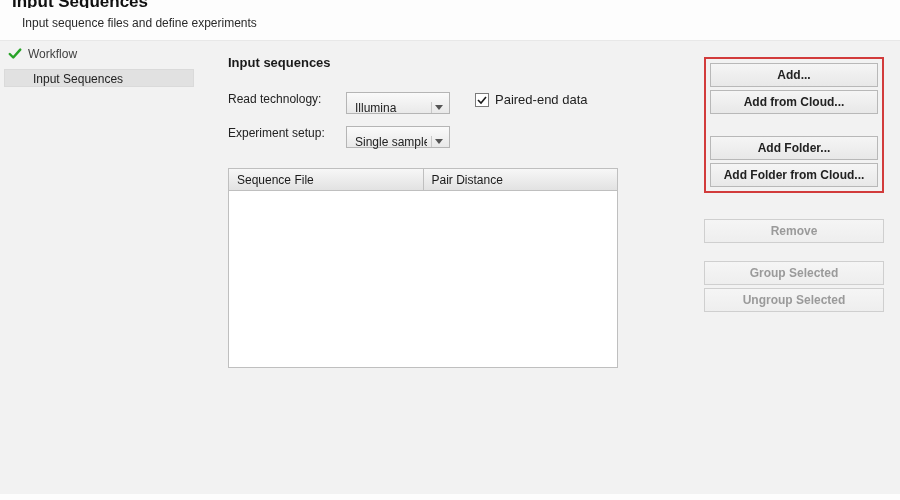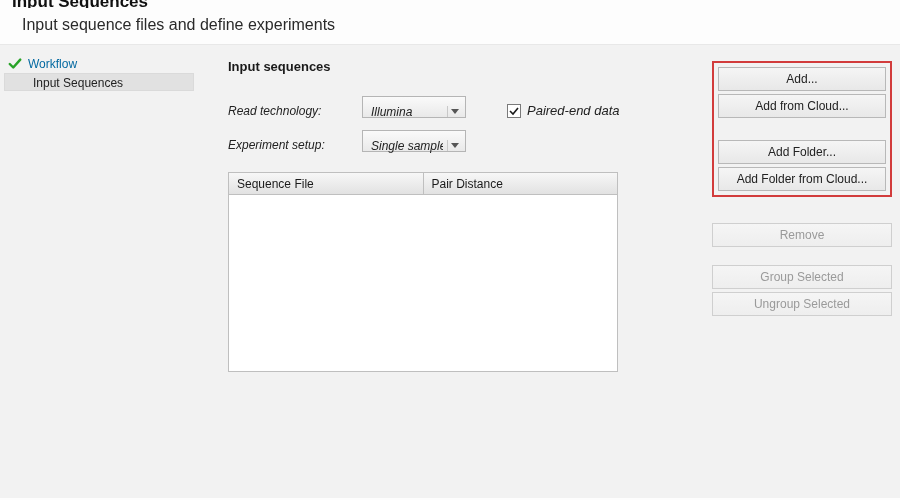--- a/index.html
+++ b/index.html
@@ -1,34 +1,34 @@
 <!DOCTYPE html>
 <html><head>
   <meta charset="utf-8">
   <style>
     * { box-sizing: border-box; margin: 0; padding: 0; font-family: "Segoe UI", Arial, sans-serif; }
     html, body { width: 900px; height: 500px; overflow: hidden; }
     body { background: #fdfdfd; color: #1a1a1a; font-size: 12px; }
 
     .header { padding: 2px 12px 10px 12px; }
     .header h1 { font-size: 17px; font-weight: 700; color: #111; overflow: hidden; height: 16px; margin-top:-10px; }
-    .header p { font-size: 16px; color: #2a2a2a; margin: 8px 0 0 10px; }
+    .header p { font-size: 12px; color: #2a2a2a; margin: 8px 0 0 10px; }
 
     .body-area { display:flex; height: calc(100% - 46px); background: #f2f2f2; border-top:1px solid #e8e8e8; }
 
     .nav { width: 198px; background:#f2f2f2; padding: 6px 4px 6px 4px; }
-    .nav-workflow { display:flex; align-items:flex-end; gap:6px; height:20px; padding:0 4px; font-size:12px; color:#0369a1; }
+    .nav-workflow { display:flex; align-items:flex-start; gap:6px; height:20px; padding:0 4px; font-size:12px; color:#404040; }
     .nav-workflow .check { width:14px; height:14px; }
     .nav-sub { background:#e1e1e1; height:18px; line-height:18px; padding-left:28px; font-size:12px; color:#222; border:1px solid #dadada; margin-top:2px; }
 
     .main { flex:1; padding: 14px 10px 10px 30px; position:relative; }
     .section-title { font-weight:700; font-size:13px; margin-bottom:22px; }
 
     .form-rows { display:flex; flex-direction:column; gap:12px; }
-    .form-row { display:flex; align-items:flex-end; gap:16px;font-style:italic; }
+    .form-row { display:flex; align-items:flex-start; gap:0; }
     .form-row label { width:118px; font-size:12px; color:#222; }
 
     .select {
       display:inline-flex; align-items:center;
       height:22px; width:104px;
       padding:9px 4px 0 8px;
       background: linear-gradient(#fafafa,#e9e9e9);
       border:1px solid #b5b5b5; font-size:12px; color:#222;
       cursor:default;
     }
@@ -44,21 +44,21 @@
     .thead { display:flex; height:22px; }
     .th {
       flex:1; display:flex; align-items:center; padding:0 8px;
       background: linear-gradient(#f7f7f7,#e2e2e2);
       border-bottom:1px solid #bfbfbf; border-right:1px solid #bfbfbf;
       font-size:12px; color:#1a1a1a;
     }
     .th:last-child { border-right:none; }
     .tbody { height: calc(100% - 22px); background:#fff; }
 
-    .actions { position:absolute; top:16px; right:8px; width:180px; }
+    .actions { position:absolute; top:16px; right:16px; width:180px;font-weight:bold; }
     .actions .highlight { border:2px solid #d23c3c; padding:4px 4px; display:flex; flex-direction:column; gap:3px; }
     .pad-gap { height:16px; }
     .btn {
       height:24px; line-height:22px;
       background: linear-gradient(#f5f5f5,#e8e8e8);
       border:1px solid #b8b8b8; font-size:12px; color:#222; text-align:center;
       cursor:default; white-space:nowrap; overflow:hidden;
     }
     .btn.disabled { color:#9a9a9a; border-color:#cfcfcf; background: linear-gradient(#f5f5f5,#eeeeee); }
     .below { margin-top:26px; display:flex; flex-direction:column; gap:3px; }

